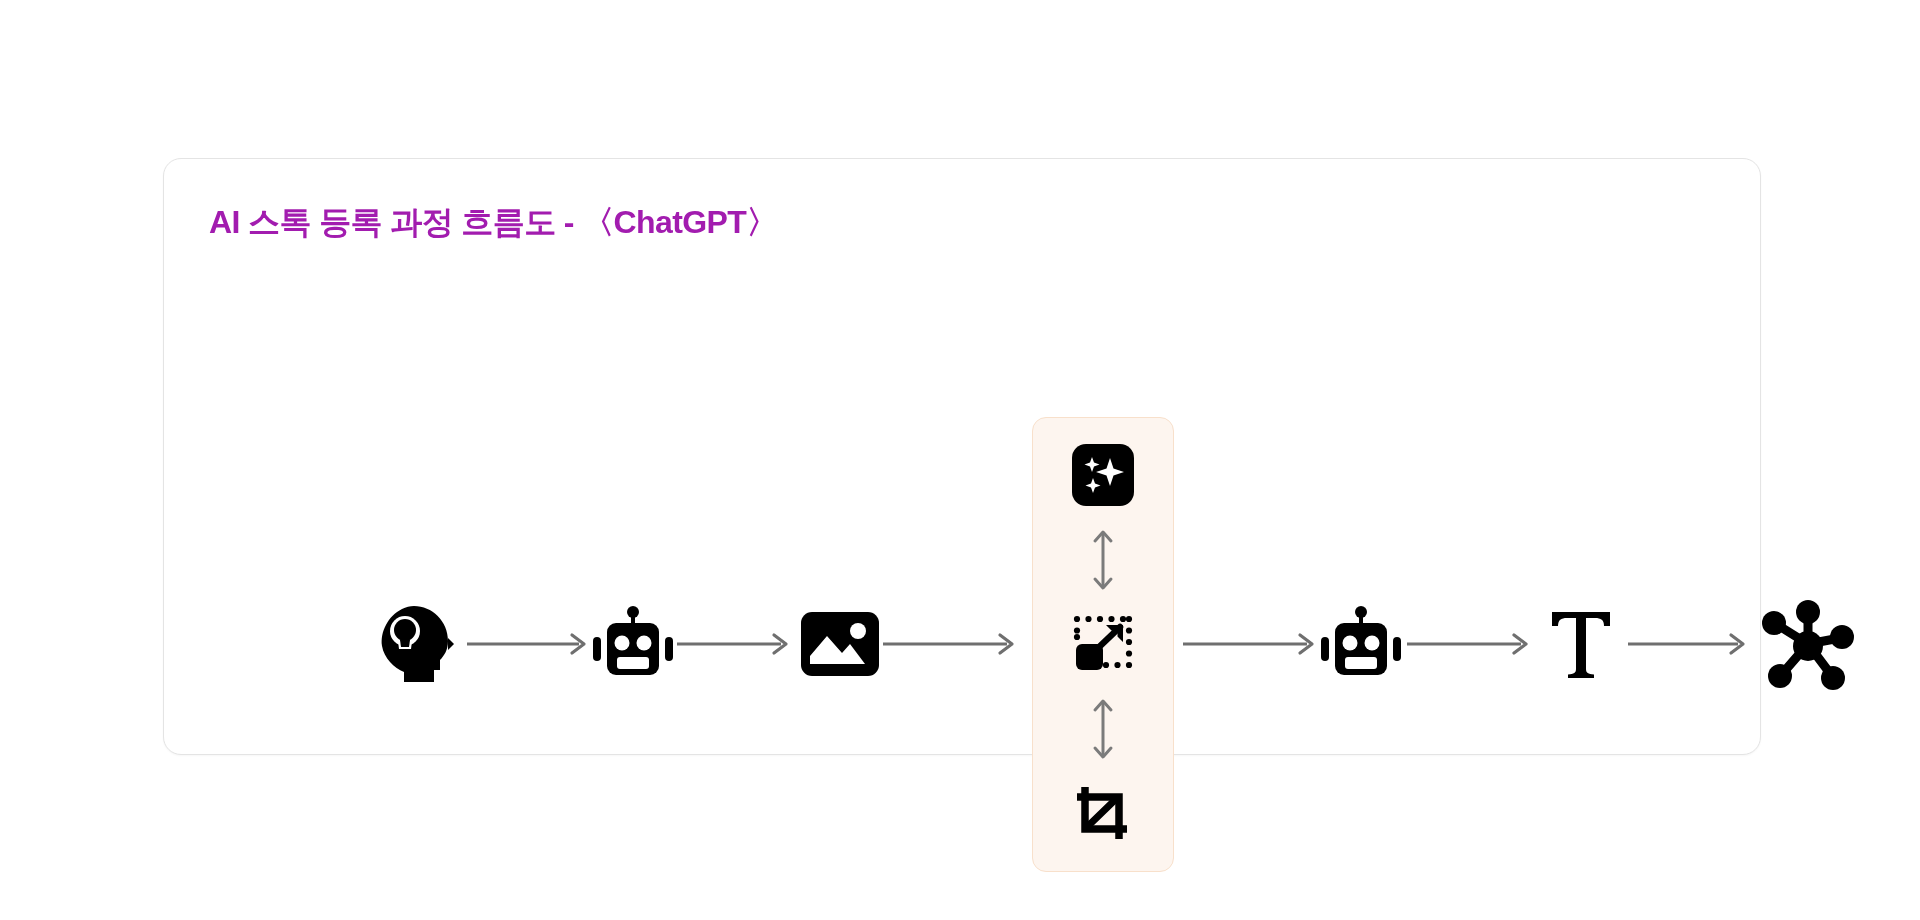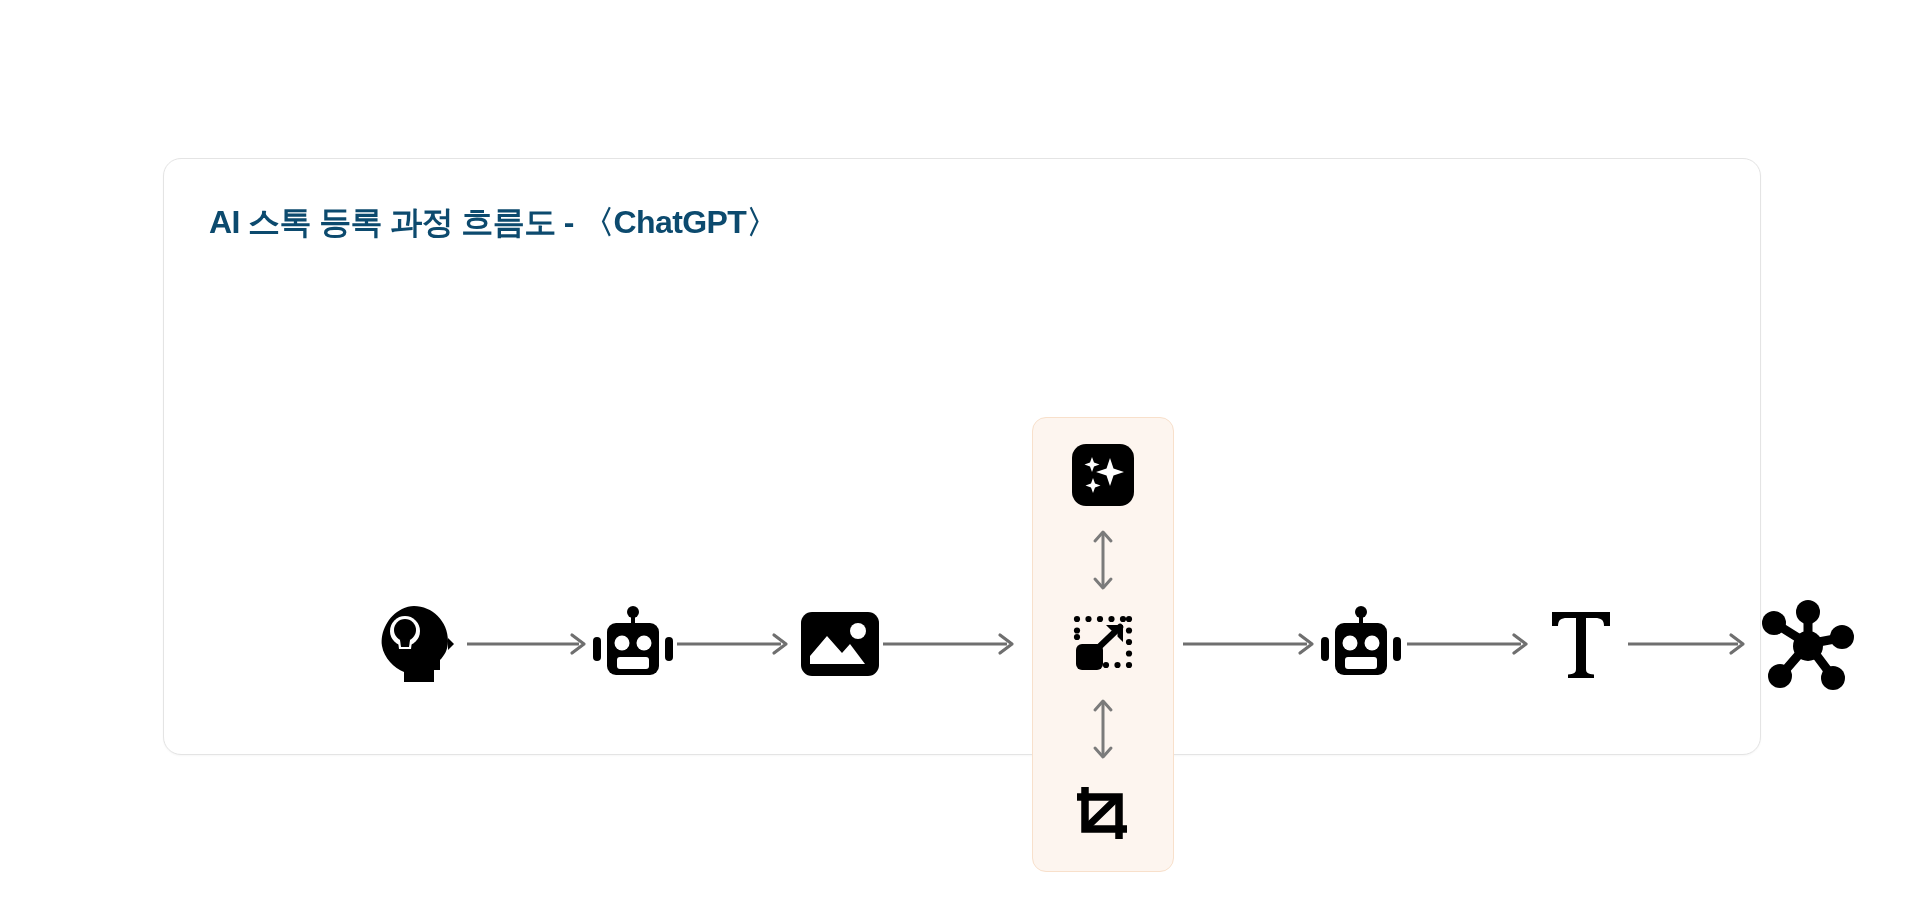--- a/index.html
+++ b/index.html
@@ -28,21 +28,21 @@
     box-shadow: 0 1px 2px rgba(0,0,0,0.035);
     box-sizing: border-box;
   }
 
   .card-title {
     position: absolute;
     left: 45px;
     top: 42px;
     font-size: 32px;
     font-weight: 700;
-    color: #0c4a6e;
+    color: #a21caf;
     letter-spacing: -0.6px;
     white-space: nowrap;
   }
 
   
   .flow {
     position: absolute;
     left: 0;
     top: 0;
     width: 100%;

